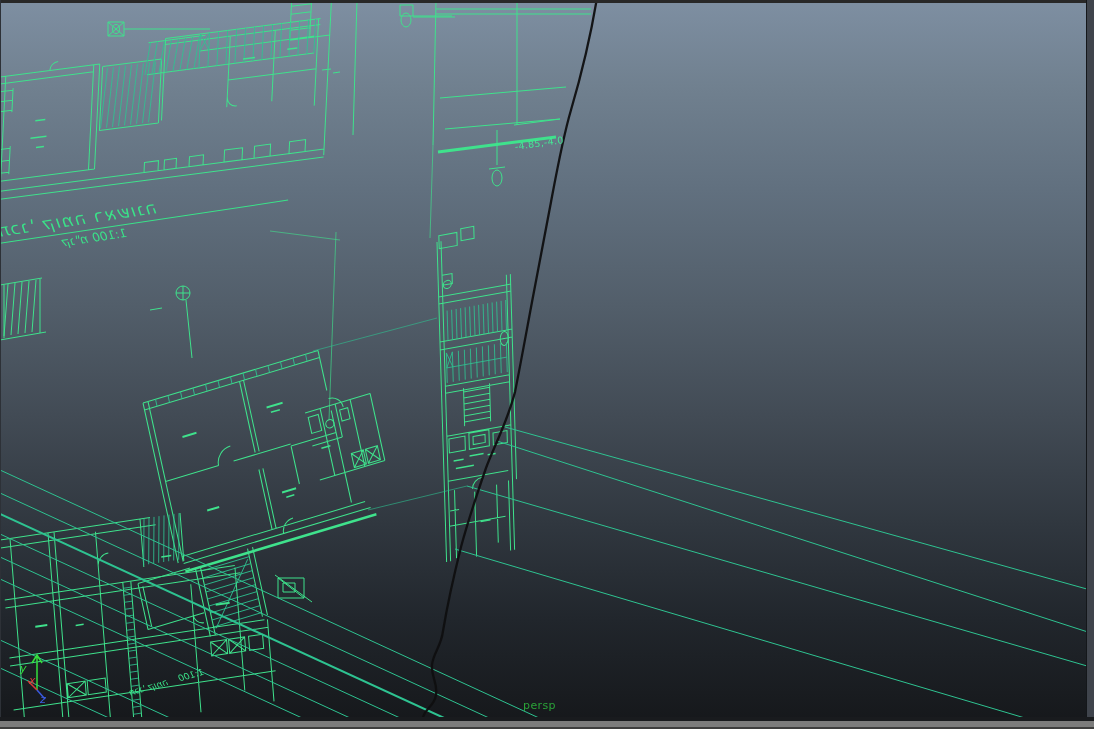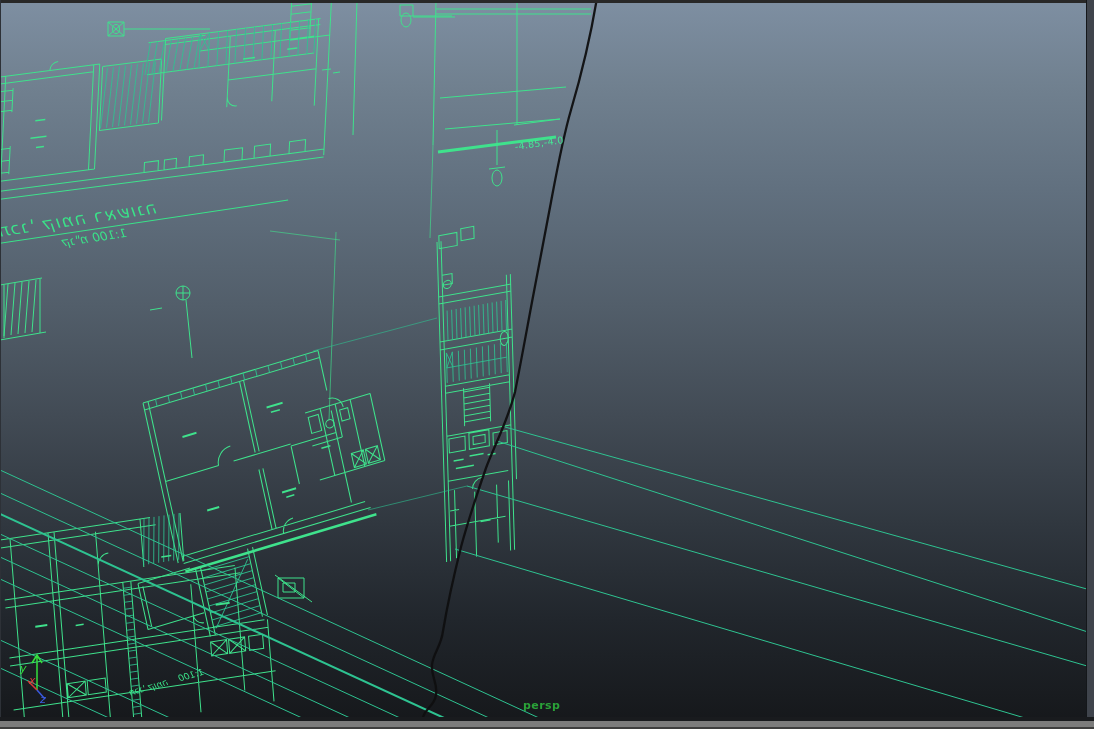--- a/index.html
+++ b/index.html
@@ -12,21 +12,21 @@
   
   .chrome-top{position:absolute;left:0;top:0;width:100%;height:3px;background:#282828;}
   .chrome-left{position:absolute;left:0;top:0;width:1px;height:100%;background:#2d3137;}
   .chrome-right{position:absolute;right:0;top:0;width:7px;height:100%;background:#3f444c;
                 border-left:1px solid #14171a;}
   .chrome-bottom-dark{position:absolute;left:0;bottom:8px;width:100%;height:4px;background:#191b1e;}
   .chrome-bottom-bar{position:absolute;left:0;bottom:2px;width:100%;height:6px;background:#7c7c7c;}
   .chrome-bottom-edge{position:absolute;left:0;bottom:0;width:100%;height:2px;background:#3e3e3e;}
   
   .persp-label{position:absolute;left:523px;top:699px;color:#2aa238;font-size:11px;
-               letter-spacing:.4px;font-weight:700;}
+               letter-spacing:.4px;font-weight:400;}
   .elev-label{position:absolute;left:514px;top:141px;color:#45e896;font-size:9.5px;
               transform:rotate(-8deg);transform-origin:left top;letter-spacing:.3px;}
   .banner{position:absolute;color:#3ae389;transform-origin:left top;}
   .banner .mirror{display:inline-block;transform:scaleX(-1);white-space:nowrap;}
   .banner-upper{left:-4px;top:221px;width:292px;transform:rotate(-8.5deg);}
   .banner-upper .title-row{font-size:17px;font-style:italic;letter-spacing:1.5px;
         border-bottom:1.5px solid #3ae389;padding-bottom:2px;}
   .banner-upper .scale-row{font-size:12px;font-style:italic;margin-left:62px;margin-top:1px;}
   .banner-lower{left:128px;top:688px;transform:rotate(-16deg);font-size:9px;font-style:italic;
         white-space:nowrap;}

